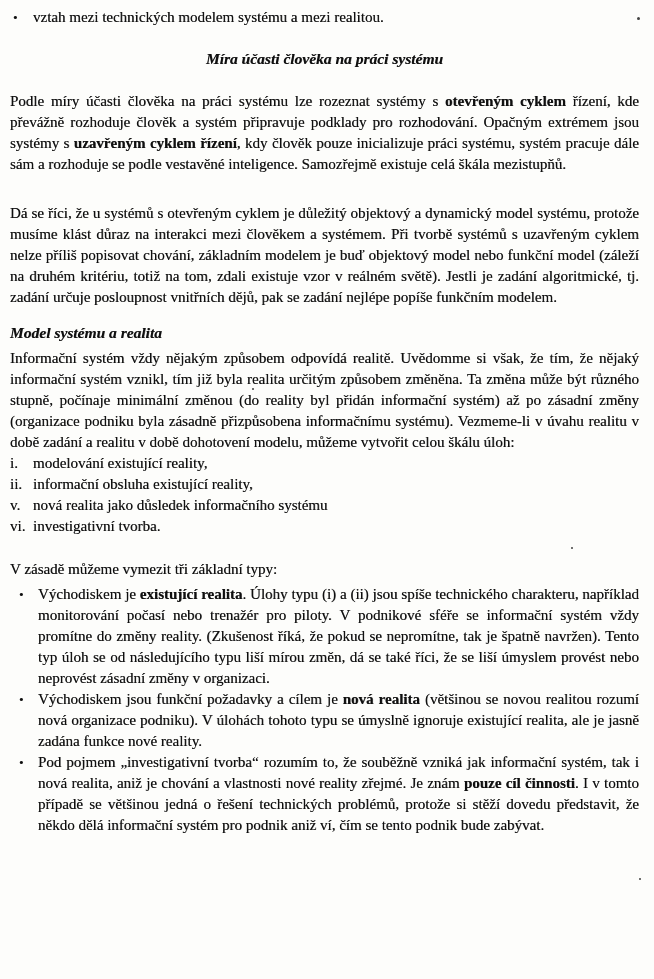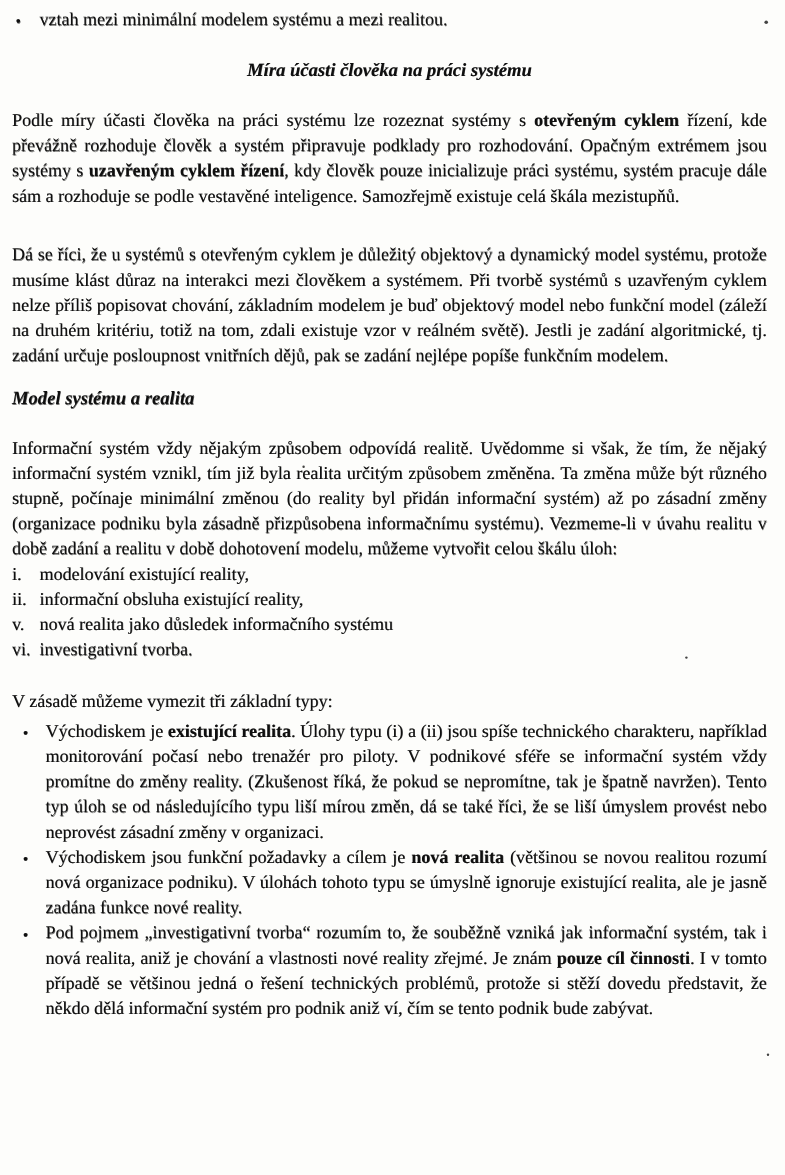--- a/index.html
+++ b/index.html
@@ -40,21 +40,21 @@
   .top-bullet .dot {
     flex: 0 0 23px;
     padding-left: 3px;
     font-size: 13px;
   }
   .top-bullet { margin-bottom: 20px; }
 
   #heading-1 { margin-bottom: 22px; text-align: center; }
   #para-1 { margin-bottom: 28px; }
   #para-2 { margin-bottom: 14px; }
-  #heading-2 { margin-bottom: 21px; }
+  #heading-2 { margin-bottom: 5px; }
   #para-3 { margin-bottom: 0; }
 
   .roman-list { margin-bottom: 22px; }
   .roman-list .rm { flex: 0 0 23px; }
 
   #types-intro { margin-bottom: 4px; }
 
   .type-bullets { list-style: none; }
   .type-bullets li { display: flex; align-items: flex-start; }
   .type-bullets .dot {
@@ -69,21 +69,21 @@
     position: absolute;
     background: rgba(20,20,20,0.8);
     border-radius: 50%;
   }
 </style>
 </head>
 <body style="--paper: #fdfdfb; --ink: #0f0f0f;">
 
 <div class="lirow top-bullet">
   <span class="dot">•</span>
-  <span class="txt">vztah mezi minimální modelem systému a mezi realitou.</span>
+  <span class="txt">vztah mezi technických modelem systému a mezi realitou.</span>
 </div>
 
 <h2 class="section-heading" id="heading-1">Míra účasti člověka na práci systému</h2>
 
 <p class="just" id="para-1"><span>Podle míry účasti člověka na práci systému lze rozeznat systémy s </span><span class="b">otevřeným cyklem</span><span> řízení, kde převážně rozhoduje člověk a systém připravuje podklady pro rozhodování. Opačným extrémem jsou systémy s </span><span class="b">uzavřeným cyklem řízení</span><span>, kdy člověk pouze inicializuje práci systému, systém pracuje dále sám a rozhoduje se podle vestavěné inteligence. Samozřejmě existuje celá škála mezistupňů.</span></p>
 
 <p class="just" id="para-2"><span>Dá se říci, že u systémů s otevřeným cyklem je důležitý objektový a dynamický model systému, protože musíme klást důraz na interakci mezi člověkem a systémem. Při tvorbě systémů s uzavřeným cyklem nelze příliš popisovat chování, základním modelem je buď objektový model nebo funkční model (záleží na druhém kritériu, totiž na tom, zdali existuje vzor v reálném světě). Jestli je zadání algoritmické, tj. zadání určuje posloupnost vnitřních dějů, pak se zadání nejlépe popíše funkčním modelem.</span></p>
 
 <h2 class="section-heading" id="heading-2">Model systému a realita</h2>
 

